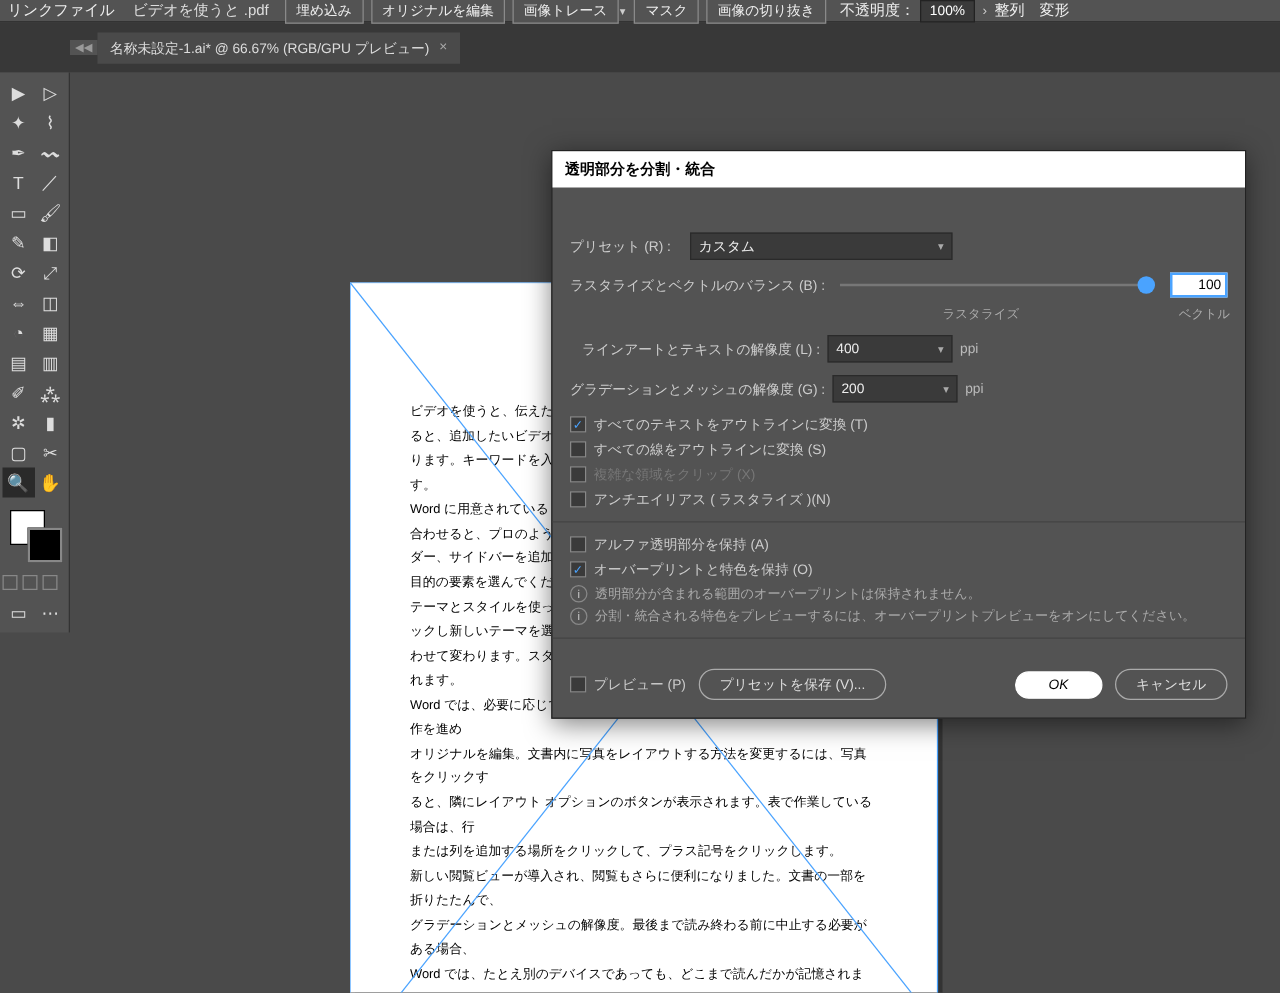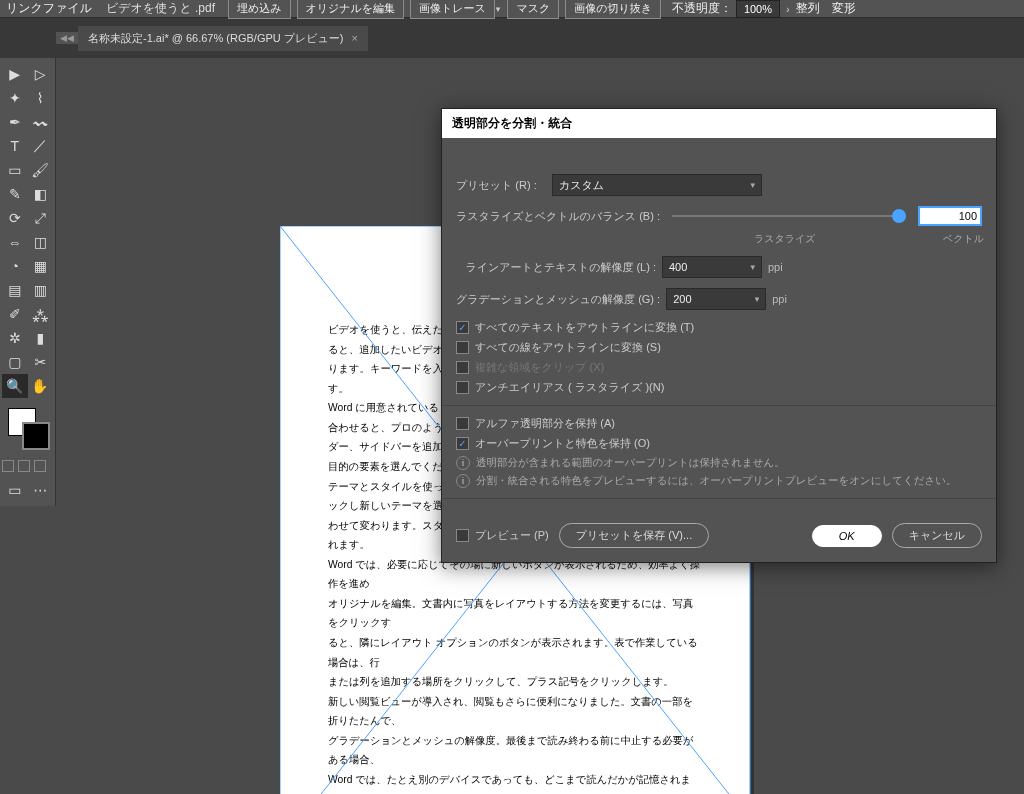--- a/index.html
+++ b/index.html
@@ -32,33 +32,33 @@
 
 
 .canvas { position: absolute; left: 56px; top: 58px; right: 0; bottom: 0; background: #4a4a4a; }
 .page-shadow { position: absolute; left: 228px; top: 172px; width: 470px; height: 600px; background: #333; }
 .page { position: absolute; left: 224px; top: 168px; width: 470px; height: 600px; background: #fff; color: #000; font-size: 10.3px; line-height: 1.9; padding: 94px 48px 40px 48px; }
 .page p { margin-bottom: 0; }
 .diag { position: absolute; pointer-events: none; }
 .diag line { stroke: #4aa3ff; stroke-width: 1; }
 
 
-.dialog { position: absolute; left: 441px; top: 108px; width: 556px; background: #535353; border: 1px solid #222; box-shadow: 0 4px 20px rgba(0,0,0,0.5); }
+.dialog { position: absolute; left: 441px; top: 120px; width: 556px; background: #535353; border: 1px solid #222; box-shadow: 0 4px 20px rgba(0,0,0,0.5); }
 .dlg-title { background: #fff; color: #000; padding: 6px 10px; font-size: 12px; font-weight: bold; }
 .dlg-body { padding: 10px 14px 6px 14px; color: #ccc; font-size: 11px; margin-top: 16px; }
 .dlg-row { display: flex; align-items: center; margin: 10px 0; gap: 6px; }
 .dlg-row .label { text-align: right; min-width: 200px; }
 .dlg-row .label-short { text-align: left; }
 .select { background: #3a3a3a; border: 1px solid #2a2a2a; color: #eee; padding: 2px 6px; height: 22px; display: flex; align-items: center; justify-content: space-between; min-width: 100px; }
 .select.wide { width: 210px; }
 .select .chev-d { font-size: 9px; color: #aaa; }
 .slider-track { flex: 1; height: 2px; background: #777; position: relative; margin: 0 6px; }
 .slider-thumb { position: absolute; right: 0; top: -6px; width: 14px; height: 14px; border-radius: 50%; background: #4aa3ff; }
 .slider-caps { display: flex; justify-content: space-between; width: 230px; font-size: 10px; color: #aaa; margin-left: 298px; margin-top: -4px; }
-.num-input { background: #fff; border: 2px solid #4aa3ff; width: 64px; height: 20px; color: #000; text-align: right; padding: 0 3px; font-size: 11px; }
+.num-input { background: #fff; border: 2px solid #4aa3ff; width: 46px; height: 20px; color: #000; text-align: right; padding: 0 3px; font-size: 11px; }
 .unit { color: #bbb; }
 .chk-row { display: flex; align-items: center; gap: 6px; margin: 5px 0; }
 .chk { width: 13px; height: 13px; border: 1px solid #888; background: #3a3a3a; display: flex; align-items: center; justify-content: center; font-size: 10px; color: #4aa3ff; }
 .chk.on::after { content: "✓"; }
 .chk-row.disabled { color: #777; text-align: right; }
 .info-row { display: flex; align-items: flex-start; gap: 6px; margin: 4px 0; color: #aaa; font-size: 10.5px; }
 .info-ico { width: 14px; height: 14px; border-radius: 50%; border: 1px solid #888; display: flex; align-items: center; justify-content: center; font-size: 9px; color: #ccc; }
 .dlg-sep { border-top: 1px solid #444; margin: 10px -14px; }
 .dlg-foot { display: flex; align-items: center; padding: 8px 14px 14px 14px; gap: 10px; }
 .pill { border: 1px solid #aaa; border-radius: 14px; padding: 4px 16px; background: transparent; color: #ddd; cursor: pointer; font-size: 11px; }

